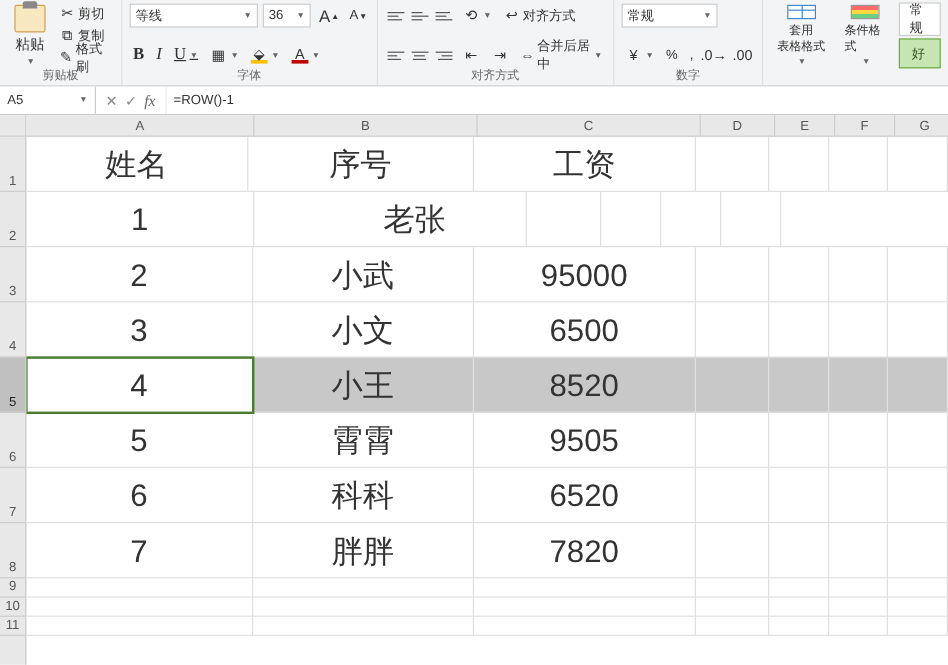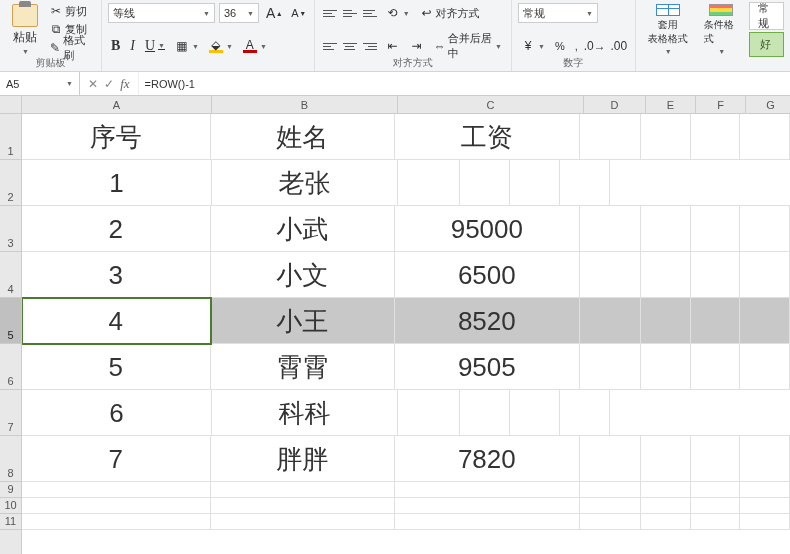--- a/index.html
+++ b/index.html
@@ -368,20 +368,21 @@
       </div>
       <div class="ribbon-btn">
         <span class="icon-small" style="border-bottom:3px solid #ffc000;">⬙</span>
         <span class="dropdown-arrow">▼</span>
       </div>
       <div class="ribbon-btn">
         <span class="icon-small" style="border-bottom:3px solid #c00000;">A</span>
         <span class="dropdown-arrow">▼</span>
       </div>
     </div>
+    <div class="ribbon-group-label">字体</div>
   </div>
 
   <div class="ribbon-group">
     <div class="ribbon-row">
       <div class="align-grid">
         <div class="align-icon">
             <span style="width:100%"></span>
             <span style="width:70%"></span>
             <span style="width:85%"></span>
           </div>
@@ -517,31 +518,31 @@
         <div class="row-header" style="height: 46px;">6</div>
         <div class="row-header" style="height: 46px;">7</div>
         <div class="row-header" style="height: 46px;">8</div>
         <div class="row-header" style="height: 16px;">9</div>
         <div class="row-header" style="height: 16px;">10</div>
         <div class="row-header" style="height: 16px;">11</div>
       </div>
     <div class="grid-body">
       <div class="cells" id="cells">
           <div class="cell-row" style="height: 46px;">
+            <div class="cell" style="width: 186px; height: 46px;">姓名</div>
             <div class="cell" style="width: 190px; height: 46px;">序号</div>
-            <div class="cell" style="width: 186px; height: 46px;">姓名</div>
             <div class="cell" style="width: 186px; height: 46px;">工资</div>
             <div class="cell" style="width: 62px; height: 46px;"></div>
             <div class="cell" style="width: 50px; height: 46px;"></div>
             <div class="cell" style="width: 50px; height: 46px;"></div>
             <div class="cell" style="width: 50px; height: 46px;"></div>
           </div>
           <div class="cell-row" style="height: 46px;">
             <div class="cell" style="width: 190px; height: 46px;">1</div>
-            <div class="cell" style="width: 186px; height: 46px;">老张</div>
+            <div class="cell" style="width: 186px; height: 46px; margin-left: 41px;">老张</div>
             <div class="cell" style="width: 62px; height: 46px;"></div>
             <div class="cell" style="width: 50px; height: 46px;"></div>
             <div class="cell" style="width: 50px; height: 46px;"></div>
             <div class="cell" style="width: 50px; height: 46px;"></div>
           </div>
           <div class="cell-row" style="height: 46px;">
             <div class="cell" style="width: 190px; height: 46px;">2</div>
             <div class="cell" style="width: 186px; height: 46px;">小武</div>
             <div class="cell" style="width: 186px; height: 46px;">95000</div>
             <div class="cell" style="width: 62px; height: 46px;"></div>
@@ -572,20 +573,21 @@
             <div class="cell" style="width: 186px; height: 46px; text-align: center;">霄霄</div>
             <div class="cell" style="width: 186px; height: 46px;">9505</div>
             <div class="cell" style="width: 62px; height: 46px;"></div>
             <div class="cell" style="width: 50px; height: 46px;"></div>
             <div class="cell" style="width: 50px; height: 46px;"></div>
             <div class="cell" style="width: 50px; height: 46px;"></div>
           </div>
           <div class="cell-row" style="height: 46px;">
             <div class="cell" style="width: 190px; height: 46px;">6</div>
             <div class="cell" style="width: 186px; height: 46px;">科科</div>
+            <div class="cell" style="width: 186px; height: 46px;">6520</div>
             <div class="cell" style="width: 62px; height: 46px;"></div>
             <div class="cell" style="width: 50px; height: 46px;"></div>
             <div class="cell" style="width: 50px; height: 46px;"></div>
             <div class="cell" style="width: 50px; height: 46px;"></div>
           </div>
           <div class="cell-row" style="height: 46px;">
             <div class="cell" style="width: 190px; height: 46px;">7</div>
             <div class="cell" style="width: 186px; height: 46px;">胖胖</div>
             <div class="cell" style="width: 186px; height: 46px;">7820</div>
             <div class="cell" style="width: 62px; height: 46px;"></div>

